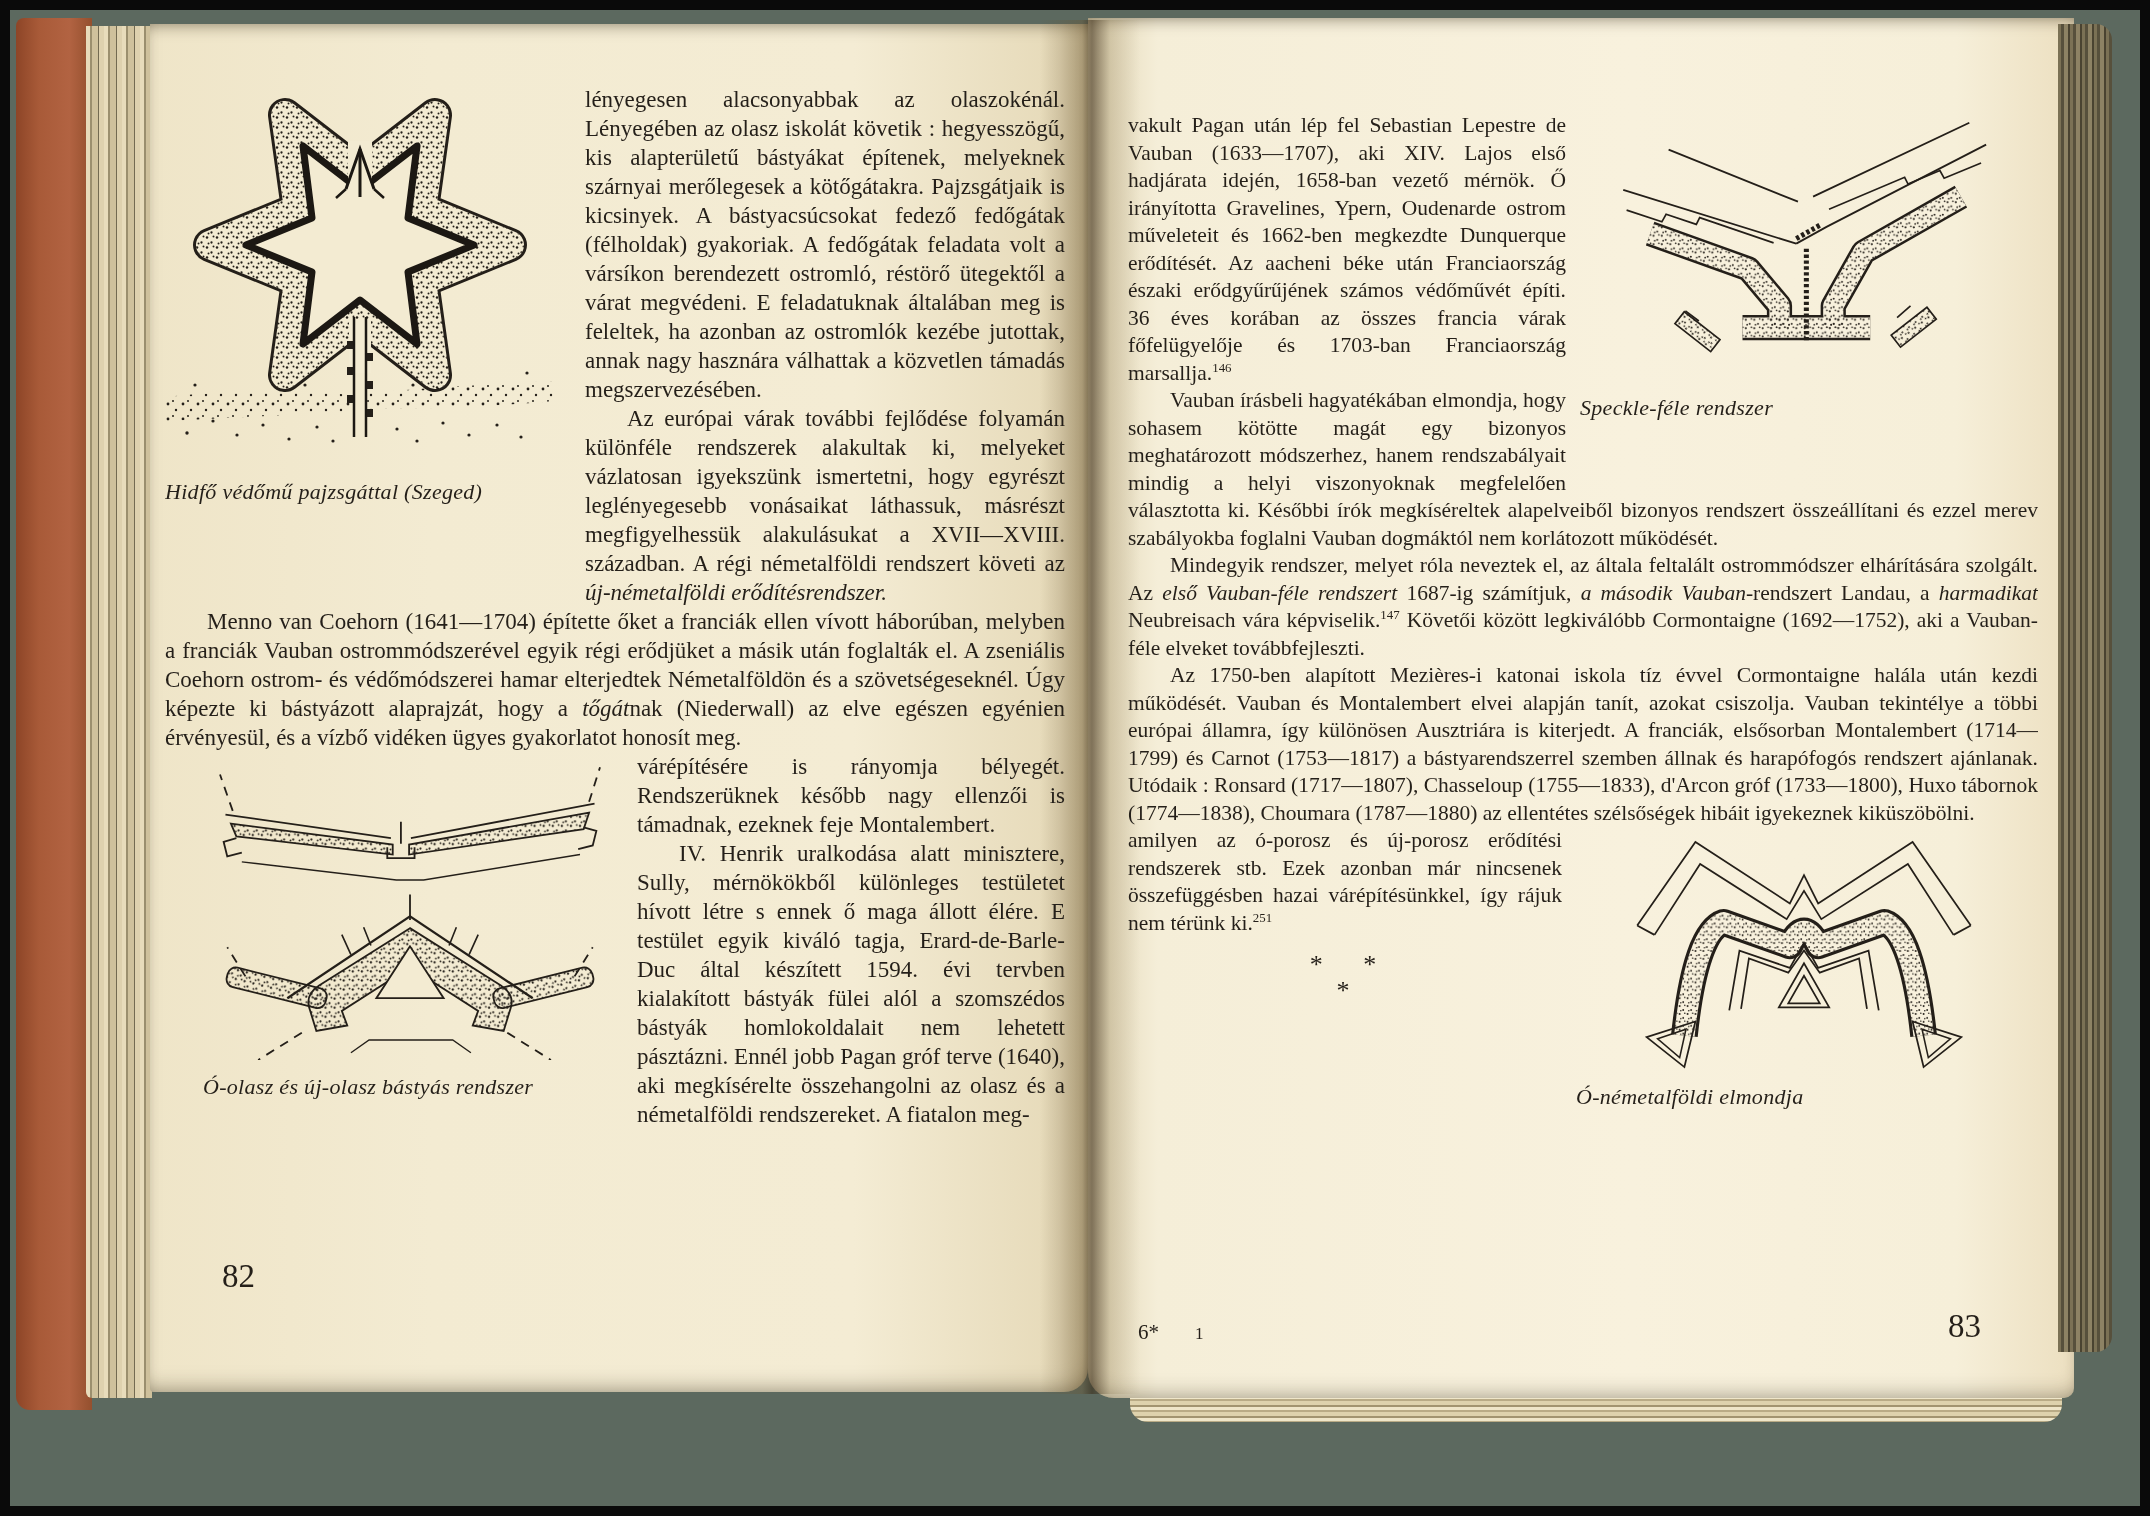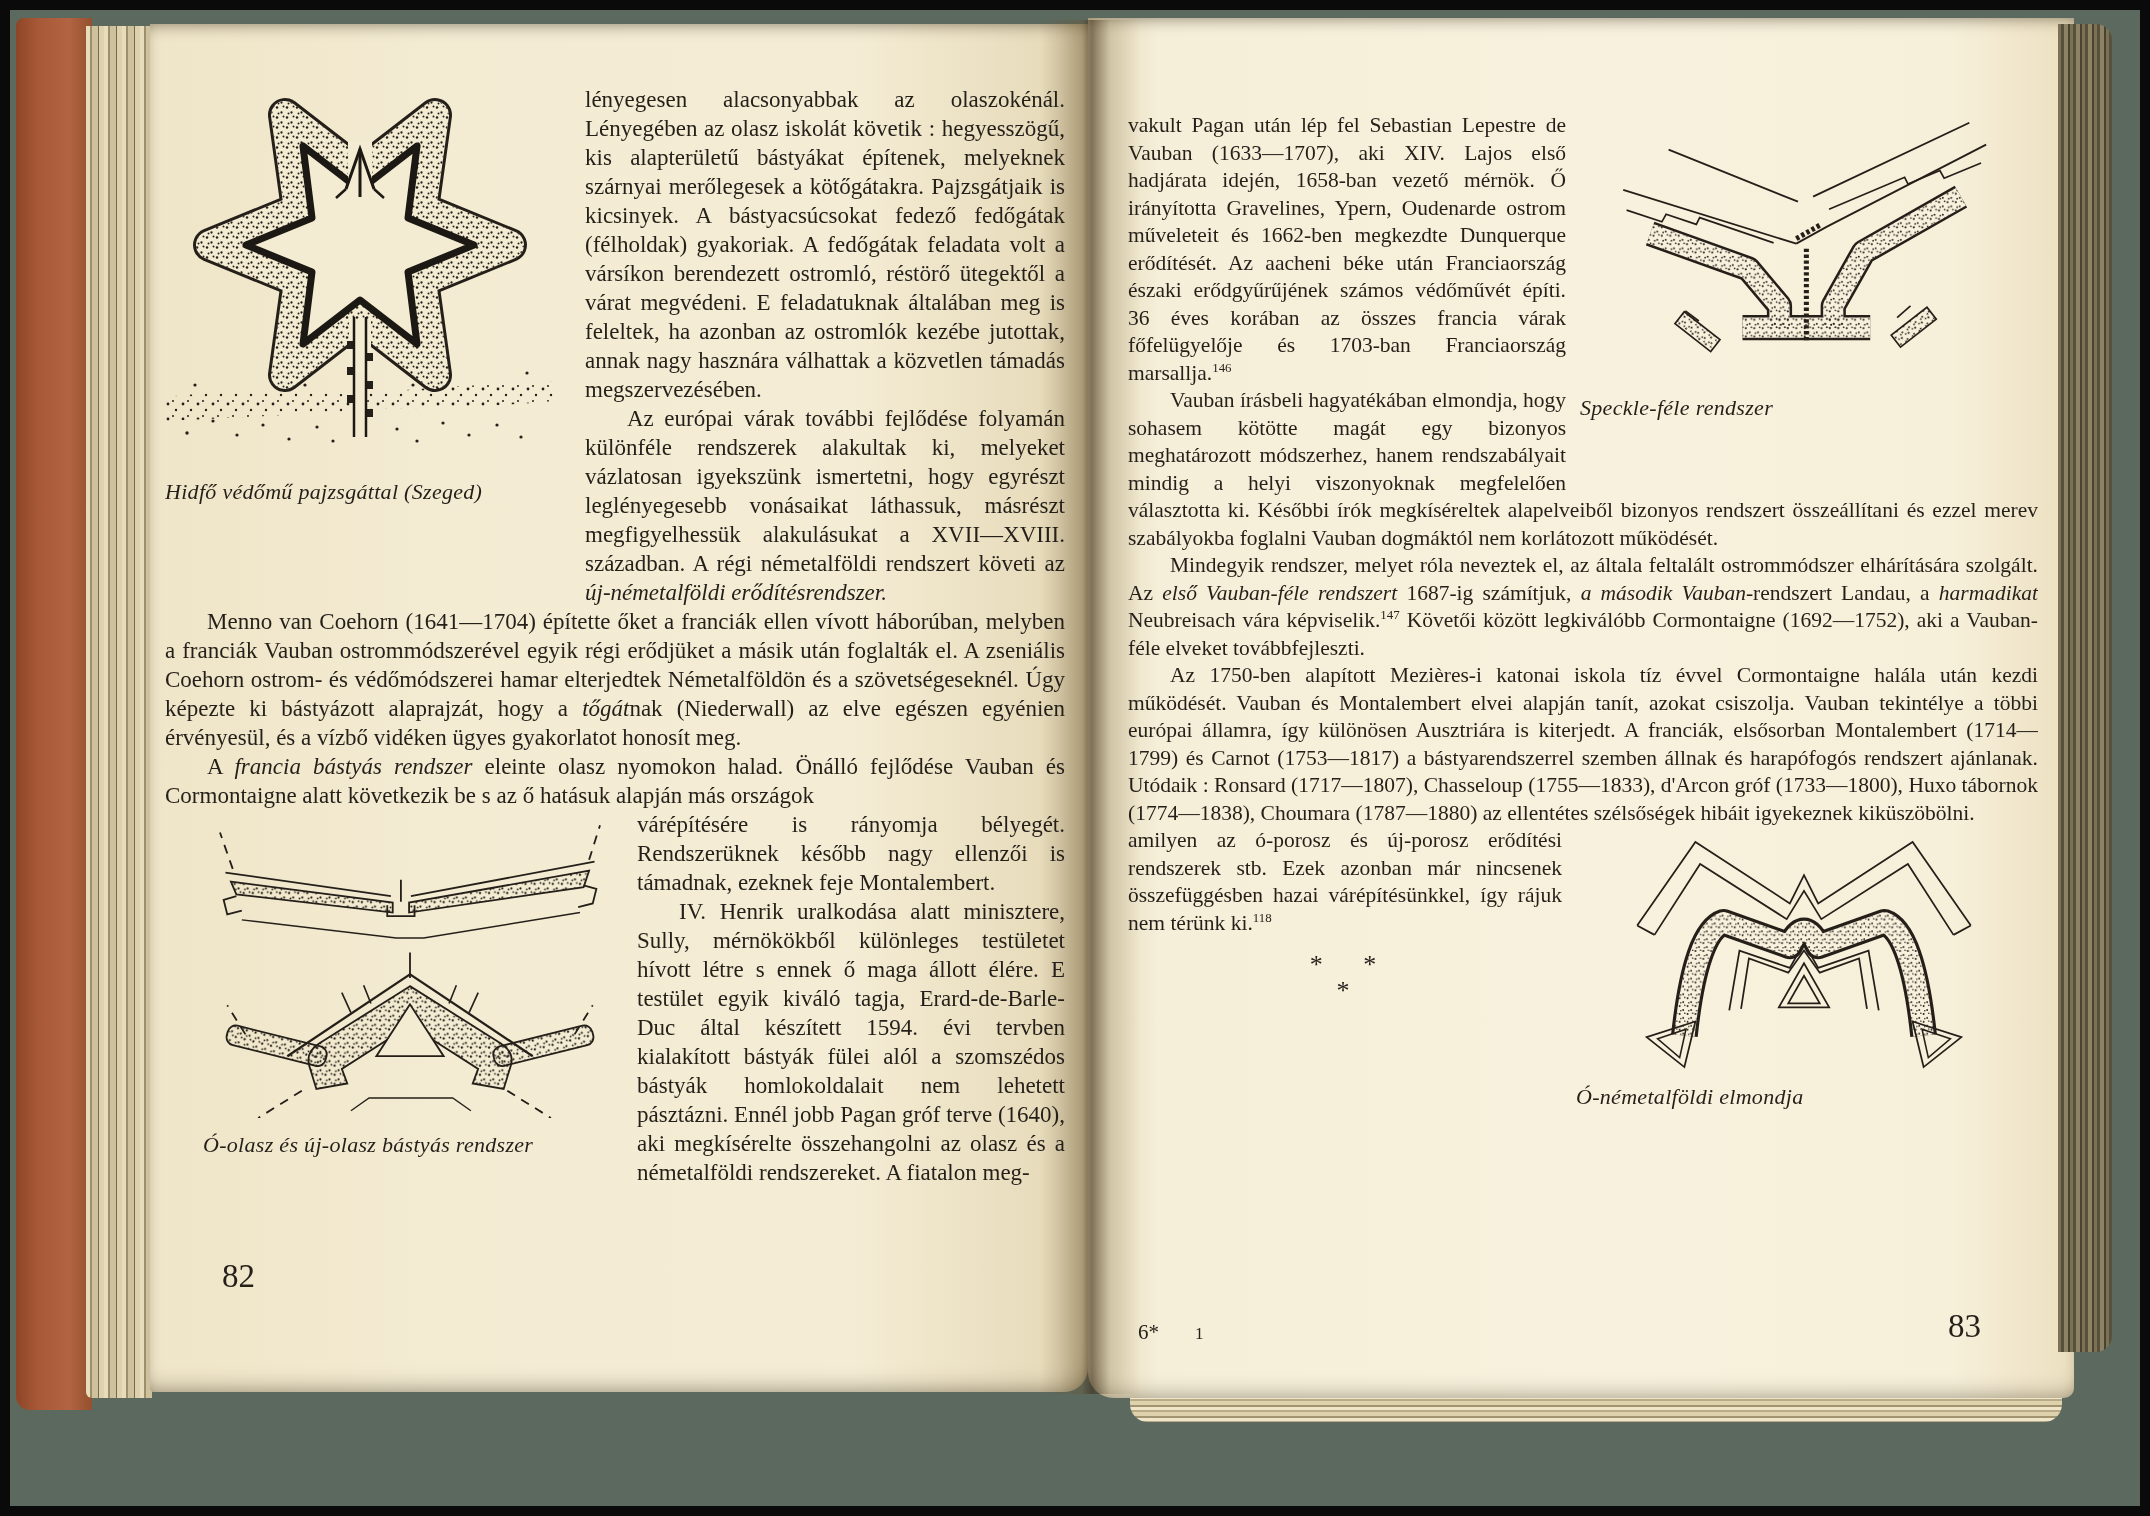--- a/index.html
+++ b/index.html
@@ -127,21 +127,20 @@
           <circle cx="140" cy="300" r="1.6"></circle>
             <circle cx="248" cy="300" r="1.6"></circle>
         </g>
       </svg>
       <div class="cap">Hidfő védőmű pajzsgáttal (Szeged)</div>
     </div>
 
     <p class="bt"><span>lényegesen alacsonyabbak az olaszokénál. Lényegében az olasz iskolát követik : hegyesszögű, kis alapterületű bástyákat építenek, melyeknek szárnyai merőlegesek a kötőgátakra. Pajzsgátjaik is kicsinyek. A bástyacsúcsokat fedező fedőgátak (félholdak) gyakoriak. A fedőgátak feladata volt a vársíkon berendezett ostromló, réstörő ütegektől a várat megvédeni. E feladatuknak általában meg is feleltek, ha azonban az ostromlók kezébe jutottak, annak nagy hasznára válhattak a közvetlen támadás megszervezésében.</span></p>
     <p class="bt ind"><span>Az európai várak további fejlődése folyamán különféle rendszerek alakultak ki, melyeket vázlatosan igyekszünk ismertetni, hogy egyrészt leglényegesebb vonásaikat láthassuk, másrészt megfigyelhessük alakulásukat a XVII—XVIII. században. A régi németalföldi rendszert követi az </span><span class="it">új-németalföldi erődítésrendszer.</span></p>
     <p class="bt ind"><span>Menno van Coehorn (1641—1704) építette őket a franciák ellen vívott háborúban, melyben a franciák Vauban ostrommódszerével egyik régi erődjüket a másik után foglalták el. A zseniális Coehorn ostrom- és védőmódszerei hamar elterjedtek Németalföldön és a szövetségeseknél. Úgy képezte ki bástyázott alaprajzát, hogy a </span><span class="it">tőgát</span><span>nak (Niederwall) az elve egészen egyénien érvényesül, és a vízbő vidéken ügyes gyakorlatot honosít meg.</span></p>
-    <p class="bt ind"><span>A </span><span class="it">francia bástyás rendszer</span><span> eleinte olasz nyomokon halad. Önálló fejlődése Vauban és Cormontaigne alatt következik be s az ő hatásuk alapján más országok</span></p>
 
     <div class="figL fig2">
       <svg width="414" height="300" viewBox="0 0 430 330" role="img">
         <g fill="none" stroke="#241f19">
           <path d="M20,56 L6,16" stroke-width="2" stroke-dasharray="10 8"></path>
           <path d="M412,46 L424,8" stroke-width="2" stroke-dasharray="10 8"></path>
           <path d="M12,60 L194,86 M216,86 L418,48" stroke-width="2"></path>
           <path d="M18,70 L196,93 L196,104 L24,84 Z" fill="url(#stip)" stroke-width="2"></path>
           <path d="M412,58 L214,93 L214,104 L406,76 Z" fill="url(#stip)" stroke-width="2"></path>
           <path d="M190,96 L190,108 L220,108 L220,96" stroke-width="2"></path>
@@ -235,21 +234,21 @@
           <path d="M230,184 L210,219 L250,219 Z" stroke-width="2.2"></path>
           <path d="M30,262 L92,242 L78,300 Z" stroke-width="2.2"></path>
           <path d="M44,264 L80,252 L72,288 Z" stroke-width="2"></path>
           <path d="M430,262 L368,242 L382,300 Z" stroke-width="2.2"></path>
           <path d="M416,264 L380,252 L388,288 Z" stroke-width="2"></path>
         </g>
       </svg>
       <div class="cap">Ó-németalföldi elmondja</div>
     </div>
 
-    <p class="bt"><span>amilyen az ó-porosz és új-porosz erődítési rendszerek stb. Ezek azonban már nincsenek összefüggésben hazai várépítésünkkel, így rájuk nem térünk ki.</span><sup>118</sup></p>
+    <p class="bt"><span>amilyen az ó-porosz és új-porosz erődítési rendszerek stb. Ezek azonban már nincsenek összefüggésben hazai várépítésünkkel, így rájuk nem térünk ki.</span><sup>251</sup></p>
 
     <div class="asterism">
       <div class="l1">*  *</div>
       <div class="l2">*</div>
     </div>
 
   </div>
 
   <div id="right-footer">
     <span>6*</span><span class="sheet">1</span>

